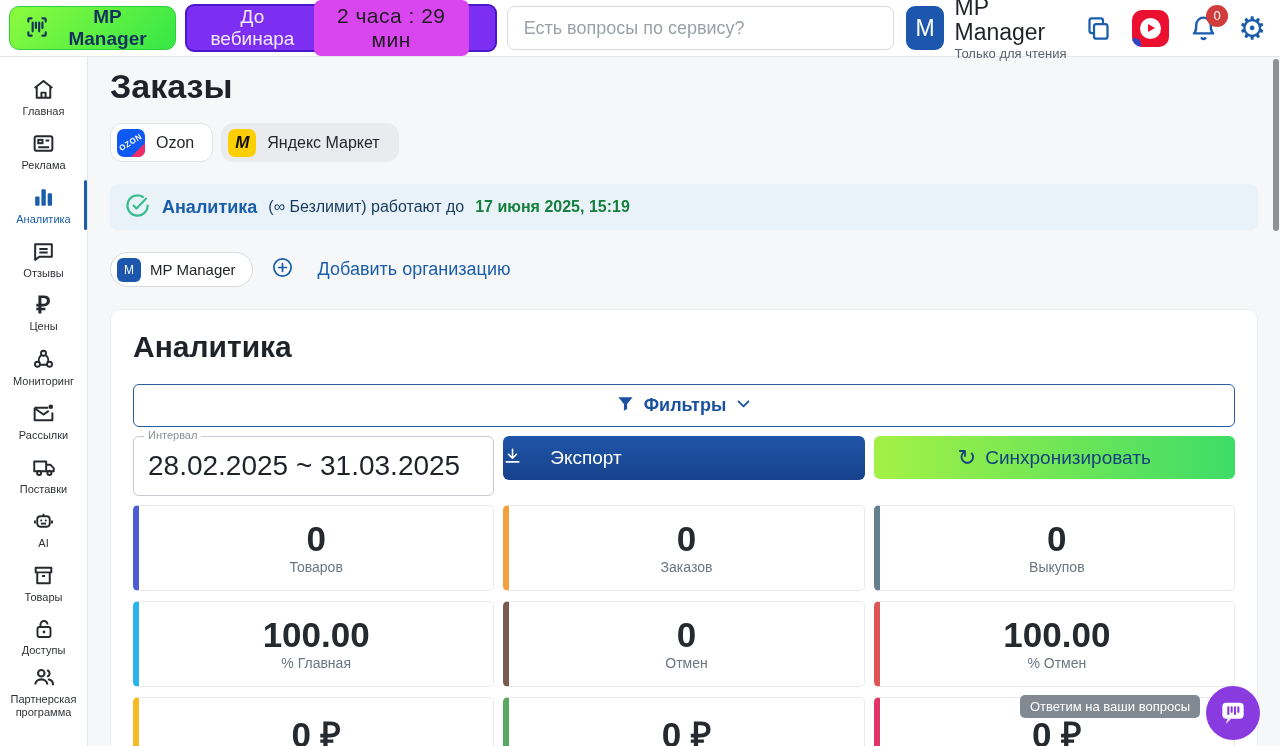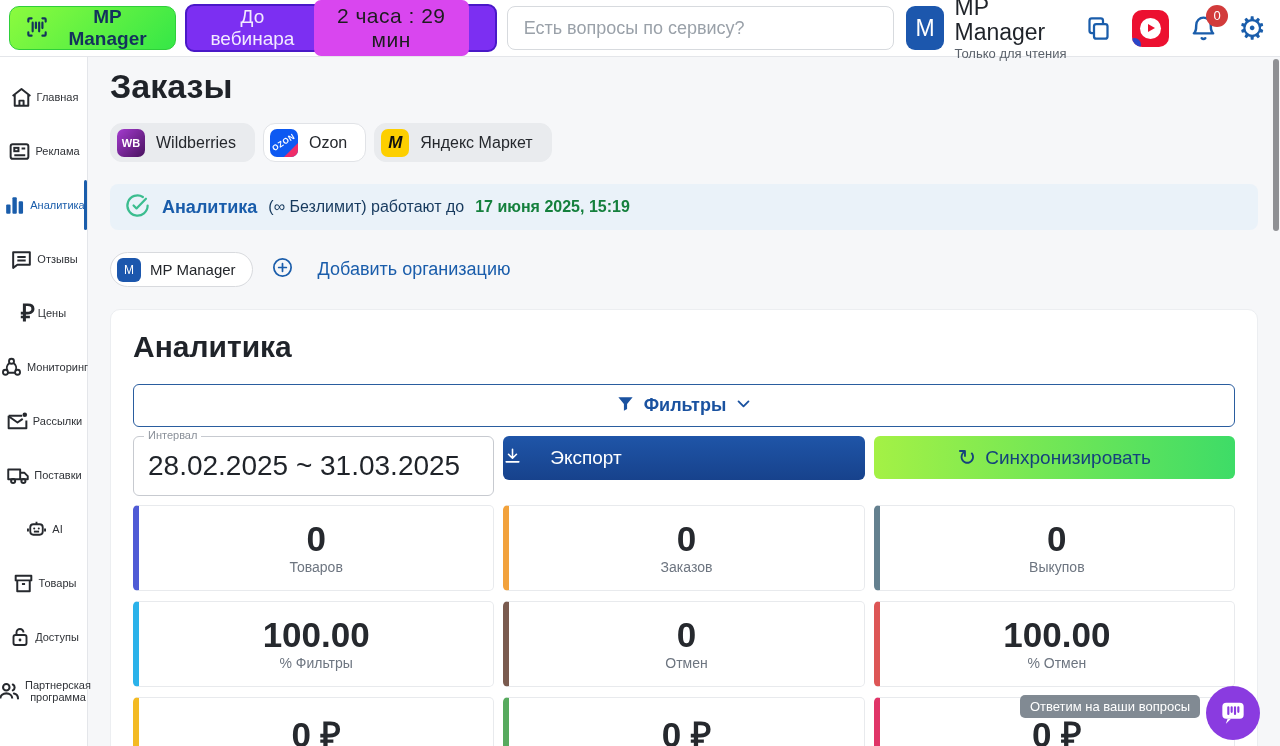--- a/index.html
+++ b/index.html
@@ -26,21 +26,21 @@
   .rutube { width:37px; height:37px; border-radius:10px; background:#ec1030; position:relative; overflow:hidden; }
   .rutube .play { width:21px; height:21px; border-radius:50%; background:#fff; position:absolute; top:8px; left:8px; }
   .rutube .tri { position:absolute; top:14px; left:16px; width:0; height:0; border-left:7px solid #ec1030; border-top:4.5px solid transparent; border-bottom:4.5px solid transparent; }
   .rutube .corner { position:absolute; left:-4px; bottom:-4px; width:13px; height:13px; background:#2a46c8; border-radius:50%; }
   .badge { position:absolute; top:-9px; right:-10px; min-width:22px; height:22px; border-radius:11px; background:#d23b3b; color:#fff; font-size:13px; display:flex; align-items:center; justify-content:center; padding:0 4px; }
   .gear-glyph { font-size:31px; color:#1a5dab; line-height:1; font-family:"DejaVu Sans",sans-serif; }
 
   
   .app { display:flex; height:689px; }
   .sidebar { width:88px; background:#fff; border-right:1px solid #e4e6ea; padding-top:13px; flex-shrink:0; }
-  .side-item { position:relative; height:54px; display:flex; align-items:center; justify-content:center; gap:3px; cursor:pointer; }
+  .side-item { position:relative; height:54px; display:flex; flex-direction:column; align-items:center; justify-content:center; gap:3px; cursor:pointer; }
   .side-item .lbl { font-size:11px; color:#2f3237; text-align:center; line-height:1.1; }
   .side-item.active .lbl { color:#1a5dab; }
   .side-item.active::after { content:""; position:absolute; right:0; top:2px; bottom:2px; width:3px; background:#1a5dab; border-radius:2px; }
   .side-item svg { display:block; }
   .ruble-icon { font-size:24px; font-weight:bold; color:#26292e; line-height:1; }
 
   .main { flex:1; padding:0 22px; position:relative; overflow:hidden; }
   .page-title { font-size:34px; font-weight:bold; color:#1f2329; margin-top:10px; }
 
   .mk-tabs { display:flex; gap:8px; margin-top:17px; }
@@ -264,24 +264,20 @@
         </svg>
       </span>
       <span class="lbl">Партнерская программа</span>
     </div>
   </nav>
 
   <main class="main">
     <h1 class="page-title">Заказы</h1>
 
     <div class="mk-tabs">
-      <button class="mk-tab">
-        <span class="mk-icon mk-wb">WB</span>
-        <span>Wildberries</span>
-      </button>
       <button class="mk-tab selected">
         <span class="mk-icon mk-ozon">
           <span class="oz-txt">OZON</span>
             <span class="oz-tri"></span>
         </span>
         <span>Ozon</span>
       </button>
       <button class="mk-tab">
         <span class="mk-icon mk-ym">M</span>
         <span>Яндекс Маркет</span>
@@ -363,21 +359,21 @@
         </div>
         <div class="stat-card" style="border-left-color: rgb(100, 128, 143);">
           <div class="stat-value">0</div>
           <div class="stat-label">Выкупов</div>
         </div>
       </div>
 
       <div class="grid3" style="margin-top:10px">
         <div class="stat-card" style="border-left-color: rgb(42, 178, 234);">
           <div class="stat-value">100.00</div>
-          <div class="stat-label">% Фильтры</div>
+          <div class="stat-label">% Главная</div>
         </div>
         <div class="stat-card" style="border-left-color: rgb(122, 91, 79);">
           <div class="stat-value">0</div>
           <div class="stat-label">Отмен</div>
         </div>
         <div class="stat-card" style="border-left-color: rgb(221, 86, 86);">
           <div class="stat-value">100.00</div>
           <div class="stat-label">% Отмен</div>
         </div>
       </div>

